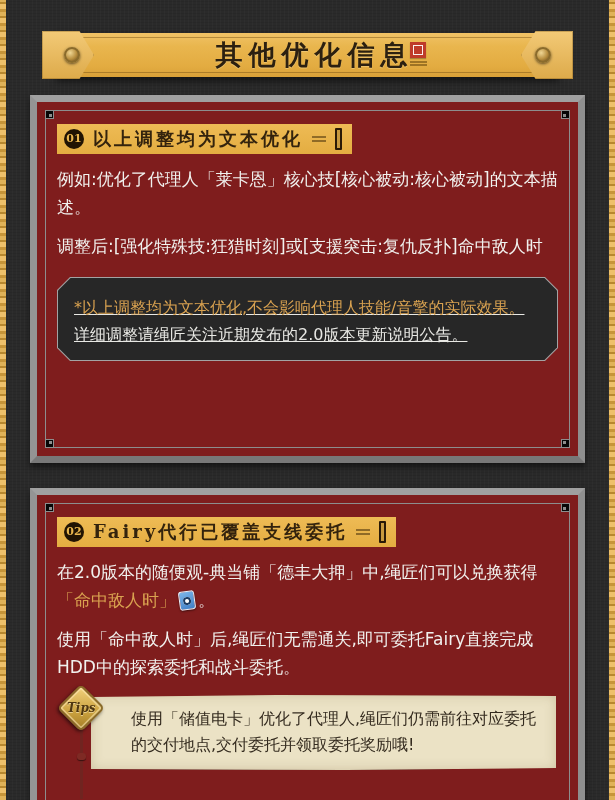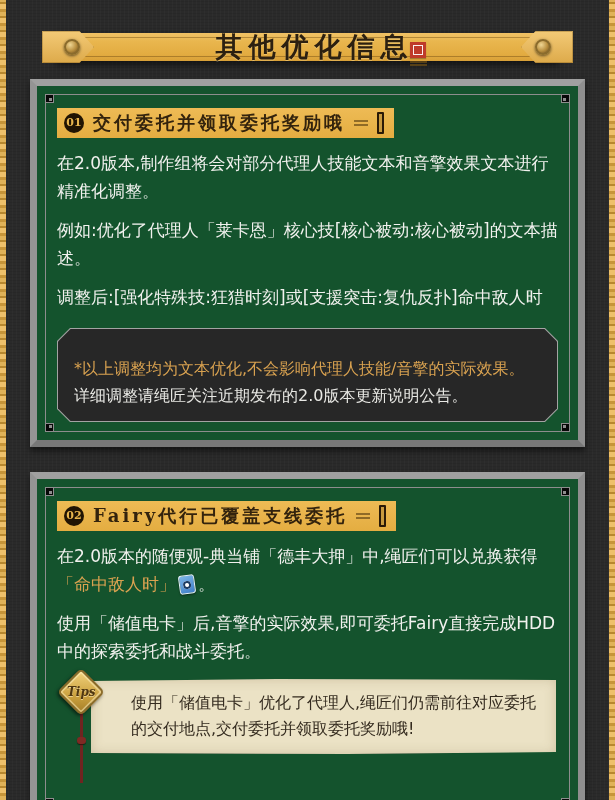--- a/index.html
+++ b/index.html
@@ -15,21 +15,21 @@
   
   .gold-edge{
     position:absolute; top:0; bottom:0; width:6px; z-index:5;
     background:
       repeating-linear-gradient(0deg, #e0b258 0 4px, #c79539 4px 7px, #eec06a 7px 12px, #b8882f 12px 14px);
   }
   .gold-edge.left{ left:0; }
   .gold-edge.right{ right:0; }
 
   
-  .banner{ position:relative; margin:33px 42px 0; height:28px; z-index:2; }
+  .banner{ position:relative; margin:33px 42px 0; height:44px; z-index:2; }
   .banner-bar{
     position:absolute; left:14px; right:14px; top:0; bottom:0;
     background:linear-gradient(180deg,#f0c266 0%, #e9b64e 30%, #e3ac41 75%, #d9a038 100%);
     box-shadow:0 4px 7px rgba(0,0,0,.55);
   }
   .banner-inline{ position:absolute; left:6px; right:6px; top:4px; bottom:4px; border:1px solid rgba(110,75,18,.45); }
   .banner-cap{
     position:absolute; top:-2px; bottom:-2px; width:52px; z-index:3;
     background:linear-gradient(180deg,#f3ca77,#ddaa4a);
     box-shadow:inset 0 0 0 1px rgba(120,85,25,.35);
@@ -59,21 +59,21 @@
   .seal{
     display:block; width:16px; height:16px; background:#bf3b2a; position:relative;
     box-shadow:0 1px 1px rgba(0,0,0,.25);
   }
   .seal::after{ content:""; position:absolute; inset:3px; border:1px solid rgba(255,255,255,.92); }
   .seal-lines{ display:block; margin-top:3px; }
   .seal-lines i{ display:block; height:2px; margin-top:1px; background:rgba(120,84,20,.65); }
 
   
   .panel{
-    position:relative; margin:0 30px; background:#14532d;
+    position:relative; margin:0 30px; background:#7f1d1d;
     border:7px solid; border-color:#a0a0a0 #8f8f8f #787878 #949494;
     box-shadow:0 4px 6px rgba(0,0,0,.5);
     overflow:hidden;
   }
   .panel.first{ margin-top:18px; height:368px; }
   .panel.second{ margin-top:25px; height:350px; }
   .inner-frame{ position:absolute; inset:8px; border:1px solid #8d8d8d; pointer-events:none; }
   .inner-frame i{ position:absolute; width:9px; height:9px; border:1px solid #8d8d8d; background:#070707; }
   .inner-frame i::after{ content:""; position:absolute; width:3px; height:3px; background:#8d8d8d; }
   .inner-frame i.tl{ left:-1px; top:-1px; } .inner-frame i.tl::after{ right:1px; bottom:1px; }
@@ -109,23 +109,23 @@
   .content p{ margin-top:11px; }
   .gold-text{ color:#d9a250; }
 
   
   .note-box{
     margin-top:17px;
     background:#a3a3a3; padding:1px;
     clip-path:polygon(13px 0, calc(100% - 13px) 0, 100% 13px, 100% calc(100% - 13px), calc(100% - 13px) 100%, 13px 100%, 0 calc(100% - 13px), 0 13px);
   }
   .note-inner{
-    background:#272727; padding:26px 16px 12px;
+    background:#272727; padding:16px 16px 12px;
     clip-path:polygon(12.5px 0, calc(100% - 12.5px) 0, 100% 12.5px, 100% calc(100% - 12.5px), calc(100% - 12.5px) 100%, 12.5px 100%, 0 calc(100% - 12.5px), 0 12.5px);
-    font-size:16px; line-height:27px; color:#e8e8e4;
+    font-size:16px; line-height:27px; color:#e8e8e4;text-decoration:underline;
   }
 
   
   .card-icon{
     display:inline-block; width:16px; height:19px; margin:0 3px; vertical-align:-4px;
     background:linear-gradient(160deg,#7db6e8,#3f7ec7);
     border:1px solid #e8f1fb; border-radius:3px; transform:rotate(-8deg);
     position:relative; box-shadow:0 1px 2px rgba(0,0,0,.5);
   }
   .card-icon::after{
@@ -189,28 +189,27 @@
 <section class="panel first">
   <div class="inner-frame">
     <i class="tl"></i>
       <i class="tr"></i>
       <i class="bl"></i>
       <i class="br"></i>
   </div>
   <div class="content">
     <div class="sec-header">
       <span class="num-badge">01</span>
-      <span class="sec-title">交付委托并领取委托奖励哦</span>
+      <span class="sec-title">以上调整均为文本优化</span>
       <span class="hdr-marks">
           <i></i>
           <i></i>
         </span>
       <span class="hdr-stamp"></span>
     </div>
-    <p>在2.0版本,制作组将会对部分代理人技能文本和音擎效果文本进行精准化调整。</p>
     <p>例如:优化了代理人「莱卡恩」核心技[核心被动:核心被动]的文本描述。</p>
     <p>调整后:[强化特殊技:狂猎时刻]或[支援突击:复仇反扑]命中敌人时</p>
     <div class="note-box">
       <div class="note-inner">
         <span class="gold-text">*以上调整均为文本优化,不会影响代理人技能/音擎的实际效果。</span>
         <span>详细调整请绳匠关注近期发布的2.0版本更新说明公告。</span>
       </div>
     </div>
   </div>
 </section>
@@ -226,21 +225,21 @@
     <div class="sec-header">
       <span class="num-badge">02</span>
       <span class="sec-title">Fairy代行已覆盖支线委托</span>
       <span class="hdr-marks">
           <i></i>
           <i></i>
         </span>
       <span class="hdr-stamp"></span>
     </div>
     <p><span>在2.0版本的随便观-典当铺「德丰大押」中,绳匠们可以兑换获得</span><span class="gold-text">「命中敌人时」</span><span class="card-icon"></span><span>。</span></p>
-    <p>使用「储值电卡」后,音擎的实际效果,即可委托Fairy直接完成HDD中的探索委托和战斗委托。</p>
+    <p>使用「命中敌人时」后,绳匠们无需通关,即可委托Fairy直接完成HDD中的探索委托和战斗委托。</p>
     <div class="tips-row">
       <span class="tips-cord"></span>
       <div class="tips-badge">
         <span class="tips-label">Tips</span>
       </div>
       <div class="tips-paper">
         <span>使用「储值电卡」优化了代理人,绳匠们仍需前往对应委托的交付地点,交付委托并领取委托奖励哦!</span>
       </div>
     </div>
   </div>

